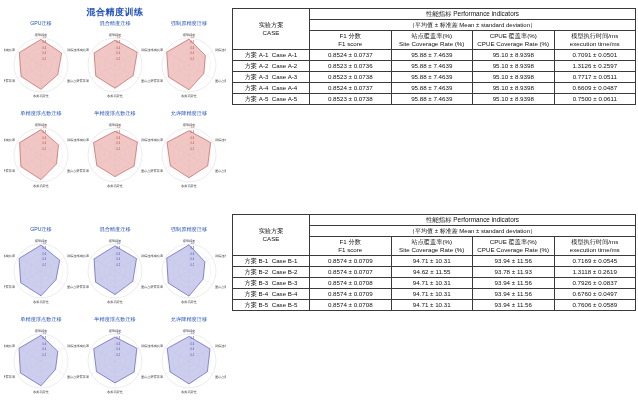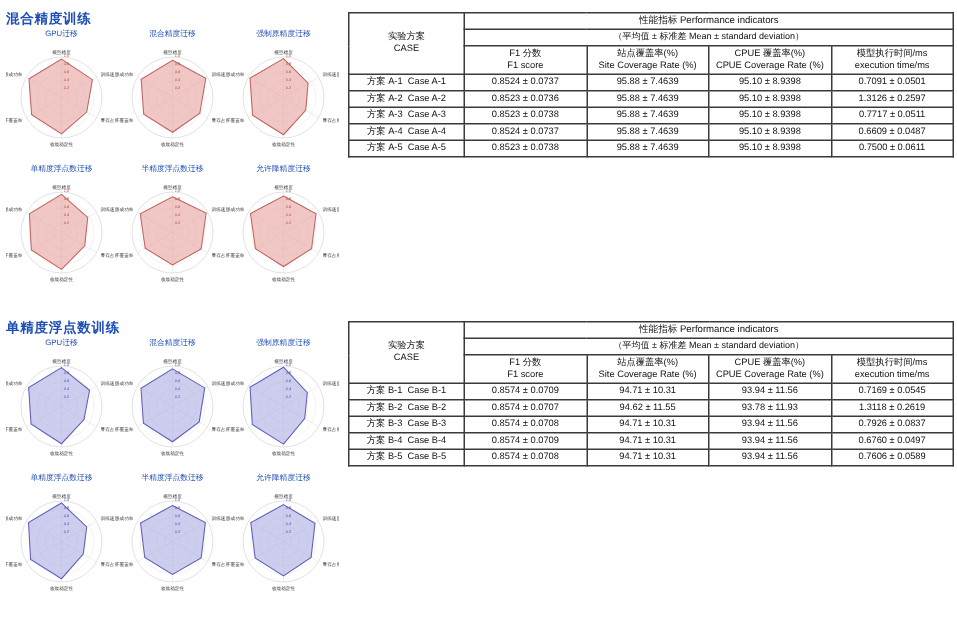--- a/index.html
+++ b/index.html
@@ -9,21 +9,21 @@
     color:#222;overflow:hidden;
   }
   .page{position:relative;width:638px;height:412px;}
 
   .panel{position:absolute;left:0;width:638px;height:198px;}
   .panel.top{top:4px;}
   .panel.bottom{top:210px;}
 
   .radar-block{position:absolute;left:4px;top:0;width:222px;height:198px;}
   .panel-title{
-    position:absolute;left:0;top:2px;width:222px;
+    position:absolute;left:0;top:2px;width:222px;text-align:center;
     font-size:9px;color:#1f4fb5;font-weight:bold;letter-spacing:.5px;
   }
   .radar-grid{
     position:absolute;left:0;top:16px;width:222px;height:180px;
     display:grid;grid-template-columns:repeat(3,1fr);grid-template-rows:repeat(2,1fr);
   }
   .radar-cell{position:relative;}
   .radar-cap{
     position:absolute;left:0;top:0;width:100%;text-align:center;
     font-size:5.2px;color:#1f4fb5;line-height:6px;
@@ -332,21 +332,20 @@
             <td>0.7500 ± 0.0611</td>
           </tr>
         </tbody>
       </table>
     </div>
   </div>
 
   <div class="panel bottom">
 
     <div class="radar-block">
-      <div class="panel-title">单精度浮点数训练</div>
       <div class="radar-grid">
 
         <div class="radar-cell">
           <div class="radar-cap">GPU迁移</div>
           <svg class="radar-svg" width="74" height="74" viewBox="0 0 74 74">
             <g transform="translate(37,38)">
               <circle r="27" fill="none" stroke="#cfcfcf" stroke-width="0.4"></circle>
               <circle r="21.6" fill="none" stroke="#e2e2e2" stroke-width="0.3"></circle>
               <circle r="16.2" fill="none" stroke="#e2e2e2" stroke-width="0.3"></circle>
               <circle r="10.8" fill="none" stroke="#e2e2e2" stroke-width="0.3"></circle>

